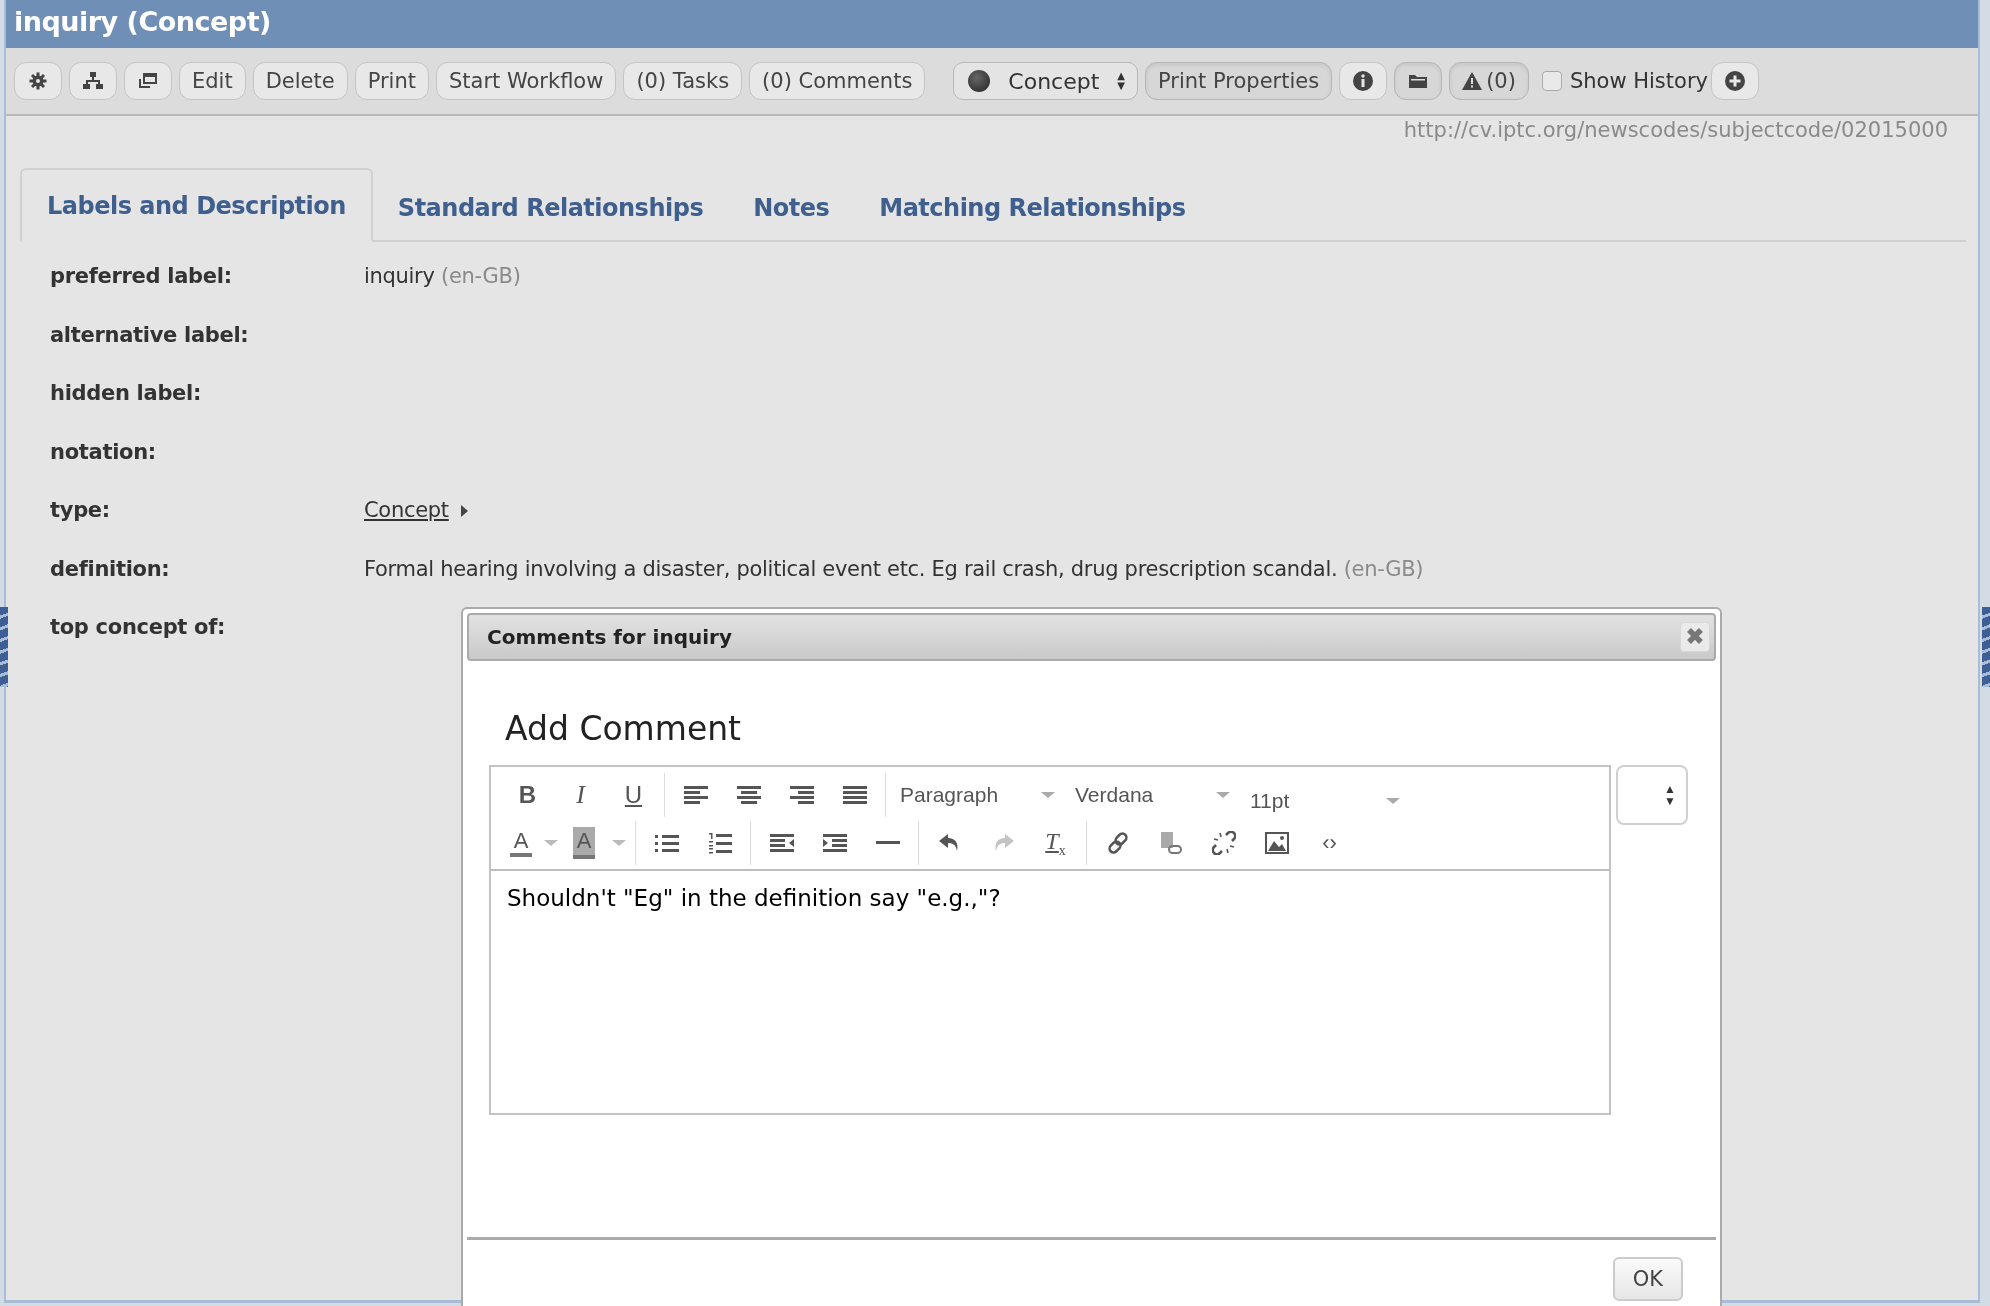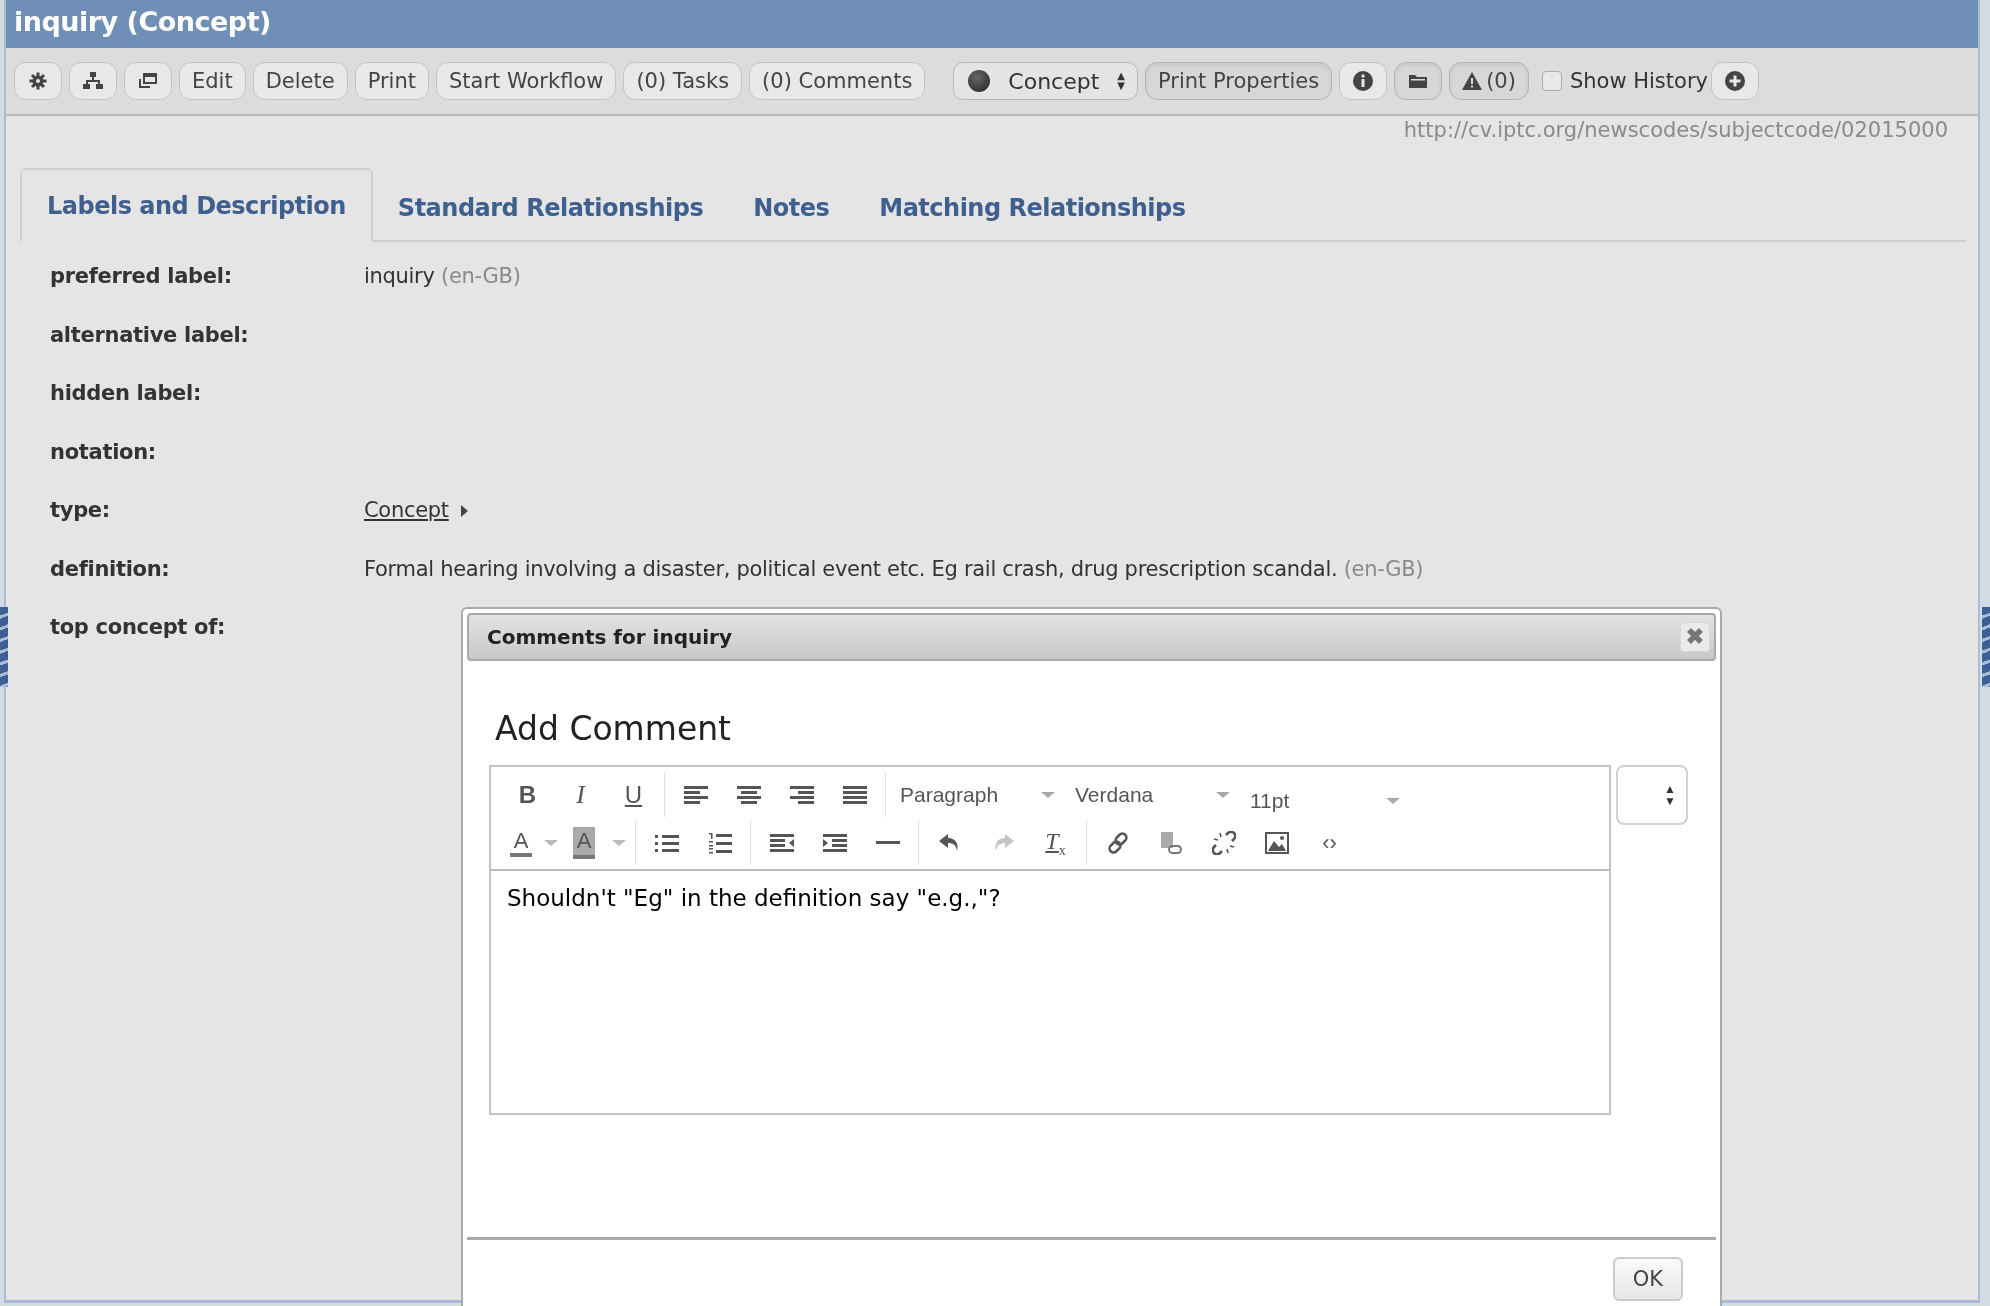--- a/index.html
+++ b/index.html
@@ -89,21 +89,21 @@
     margin: 4px; height: 48px; border: 2px solid #aaa; border-radius: 4px;
     background: linear-gradient(#e2e2e2, #c9c9c9);
     display: flex; align-items: center; justify-content: space-between; padding: 0 4px 0 18px;
   }
   .dlg-title { font-family: "DejaVu Sans", sans-serif; font-weight: bold; font-size: 20px; color: #222; }
   .dlg-close {
     width: 30px; height: 30px; border-radius: 4px; background: #eaeaea; border: 1px solid #d8d8d8;
     display: flex; align-items: center; justify-content: center; color: #777; font-size: 22px; font-weight: bold; cursor: pointer;
   }
   .add-title {
-    position: absolute; left: 32px; top: 100px;
+    position: absolute; left: 42px; top: 100px;
     font-family: "DejaVu Sans", sans-serif; font-size: 33px; color: #222;
   }
   .editor {
     position: absolute; left: 26px; top: 156px; width: 1122px; height: 350px;
     border: 2px solid #c2c2c2; background: #fff;
   }
   .ed-toolbar { height: 104px; border-bottom: 2px solid #bdbdbd; padding: 4px 6px; }
   .ed-row { display: flex; align-items: center; height: 48px; }
   .ed-group { display: flex; align-items: center; height: 44px; border-right: 1px solid #ddd; padding: 0 4px; }
   .ed-group:last-child { border-right: none; }

